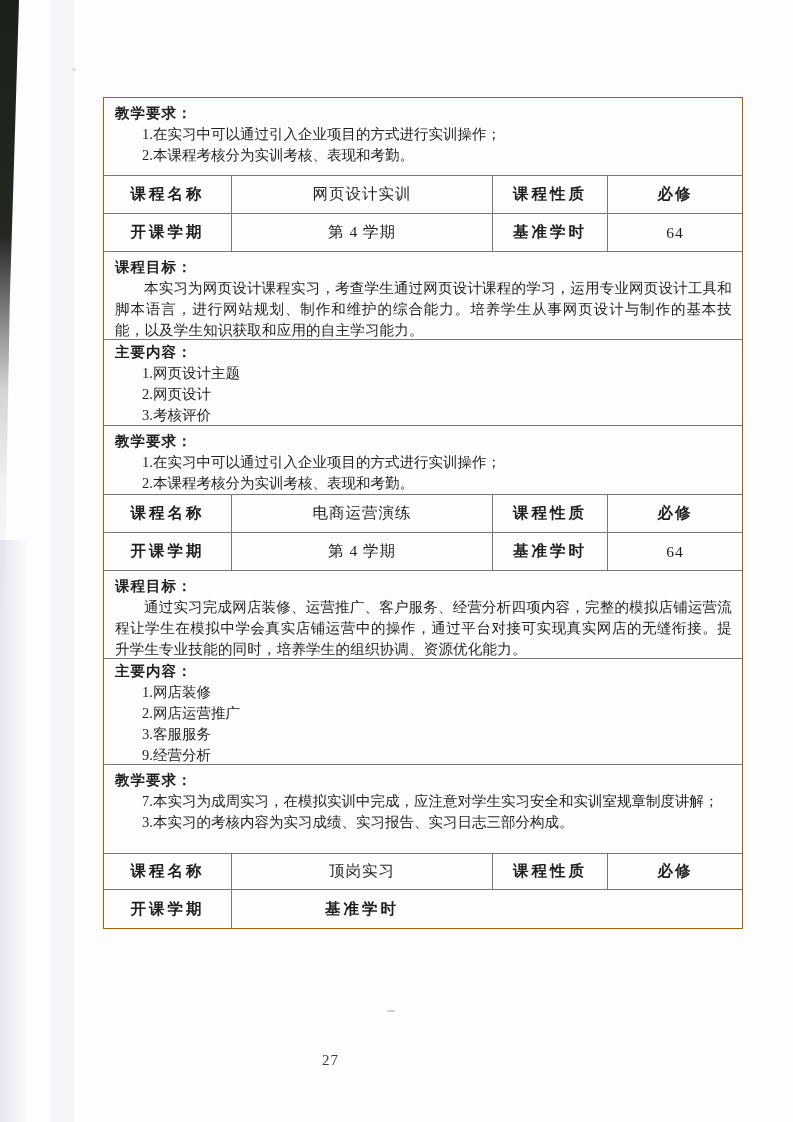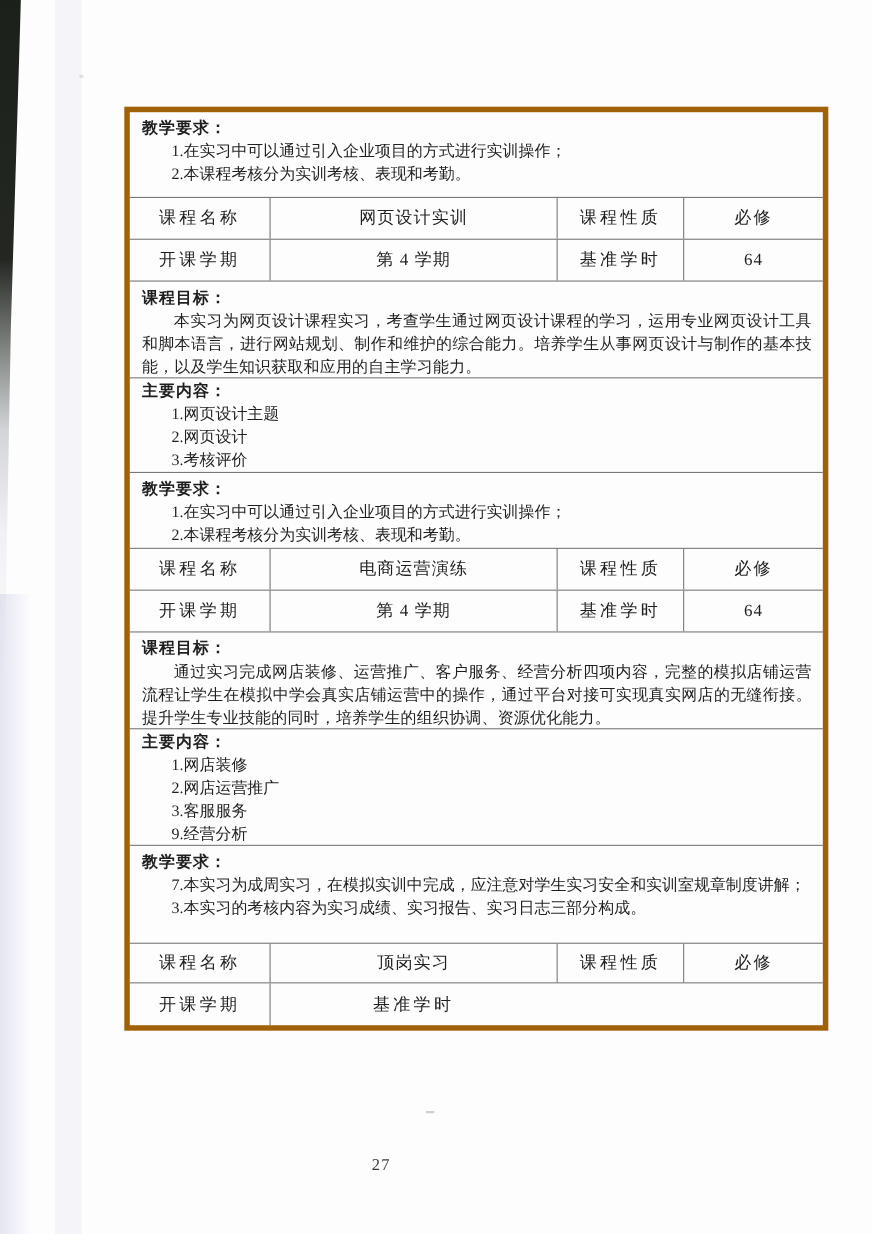--- a/index.html
+++ b/index.html
@@ -26,22 +26,22 @@
   .scan-band{
     position:absolute;left:50px;top:0;width:24px;height:1122px;
     background:rgba(234,235,244,0.45);
   }
   .speck{position:absolute;background:#cfcfcf;border-radius:2px;}
   .speck-1{left:387px;top:1010px;width:8px;height:2px;}
   .speck-2{left:72px;top:68px;width:4px;height:3px;opacity:.6;}
 
   
   .doc-table{
-    position:absolute;left:113px;top:97px;width:640px;
-    box-sizing:border-box;border:5px solid #a16207;
+    position:absolute;left:103px;top:97px;width:640px;
+    box-sizing:border-box;border:1px solid #a16207;
     background:#fdfdfe;
   }
   .doc-table > *{box-sizing:border-box;}
   .doc-table > * + *{border-top:1px solid #787878;}
 
   .block{padding:5px 10px 0 11px;font-size:14.5px;line-height:21px;}
   .block-title{font-weight:700;letter-spacing:1px;}
   .block .item{padding-left:27px;}
   .block .para{text-indent:2em;text-align:justify;letter-spacing:0.2px;}
 
@@ -55,28 +55,29 @@
 
   .grid-row{
     display:grid;grid-template-columns:127px 261px 115px 1fr;
   }
   .r38{height:38px;}
   .r36{height:36px;}
   .r39{height:39px;}
   .grid-row .cell{
     display:flex;align-items:center;justify-content:center;
     font-size:15.5px;
+    font-weight:bold;
   }
   .grid-row .cell + .cell{border-left:1px solid #787878;}
   .cell.lab{letter-spacing:3px;}
   .cell.val-bold{font-weight:400;letter-spacing:1px;}
   .cell.val-norm{letter-spacing:2px;}
 
   .page-number{
-    position:absolute;left:16px;top:1052px;width:661px;
+    position:absolute;left:0;top:1052px;width:661px;
     text-align:center;font-size:15px;color:#3a3a3a;letter-spacing:1px;
   }
 </style>
 </head>
 <body>
 
 <div class="scan-strip-dark"></div>
 <div class="scan-strip-light"></div>
 <div class="scan-band"></div>
 <div class="speck speck-1"></div>

